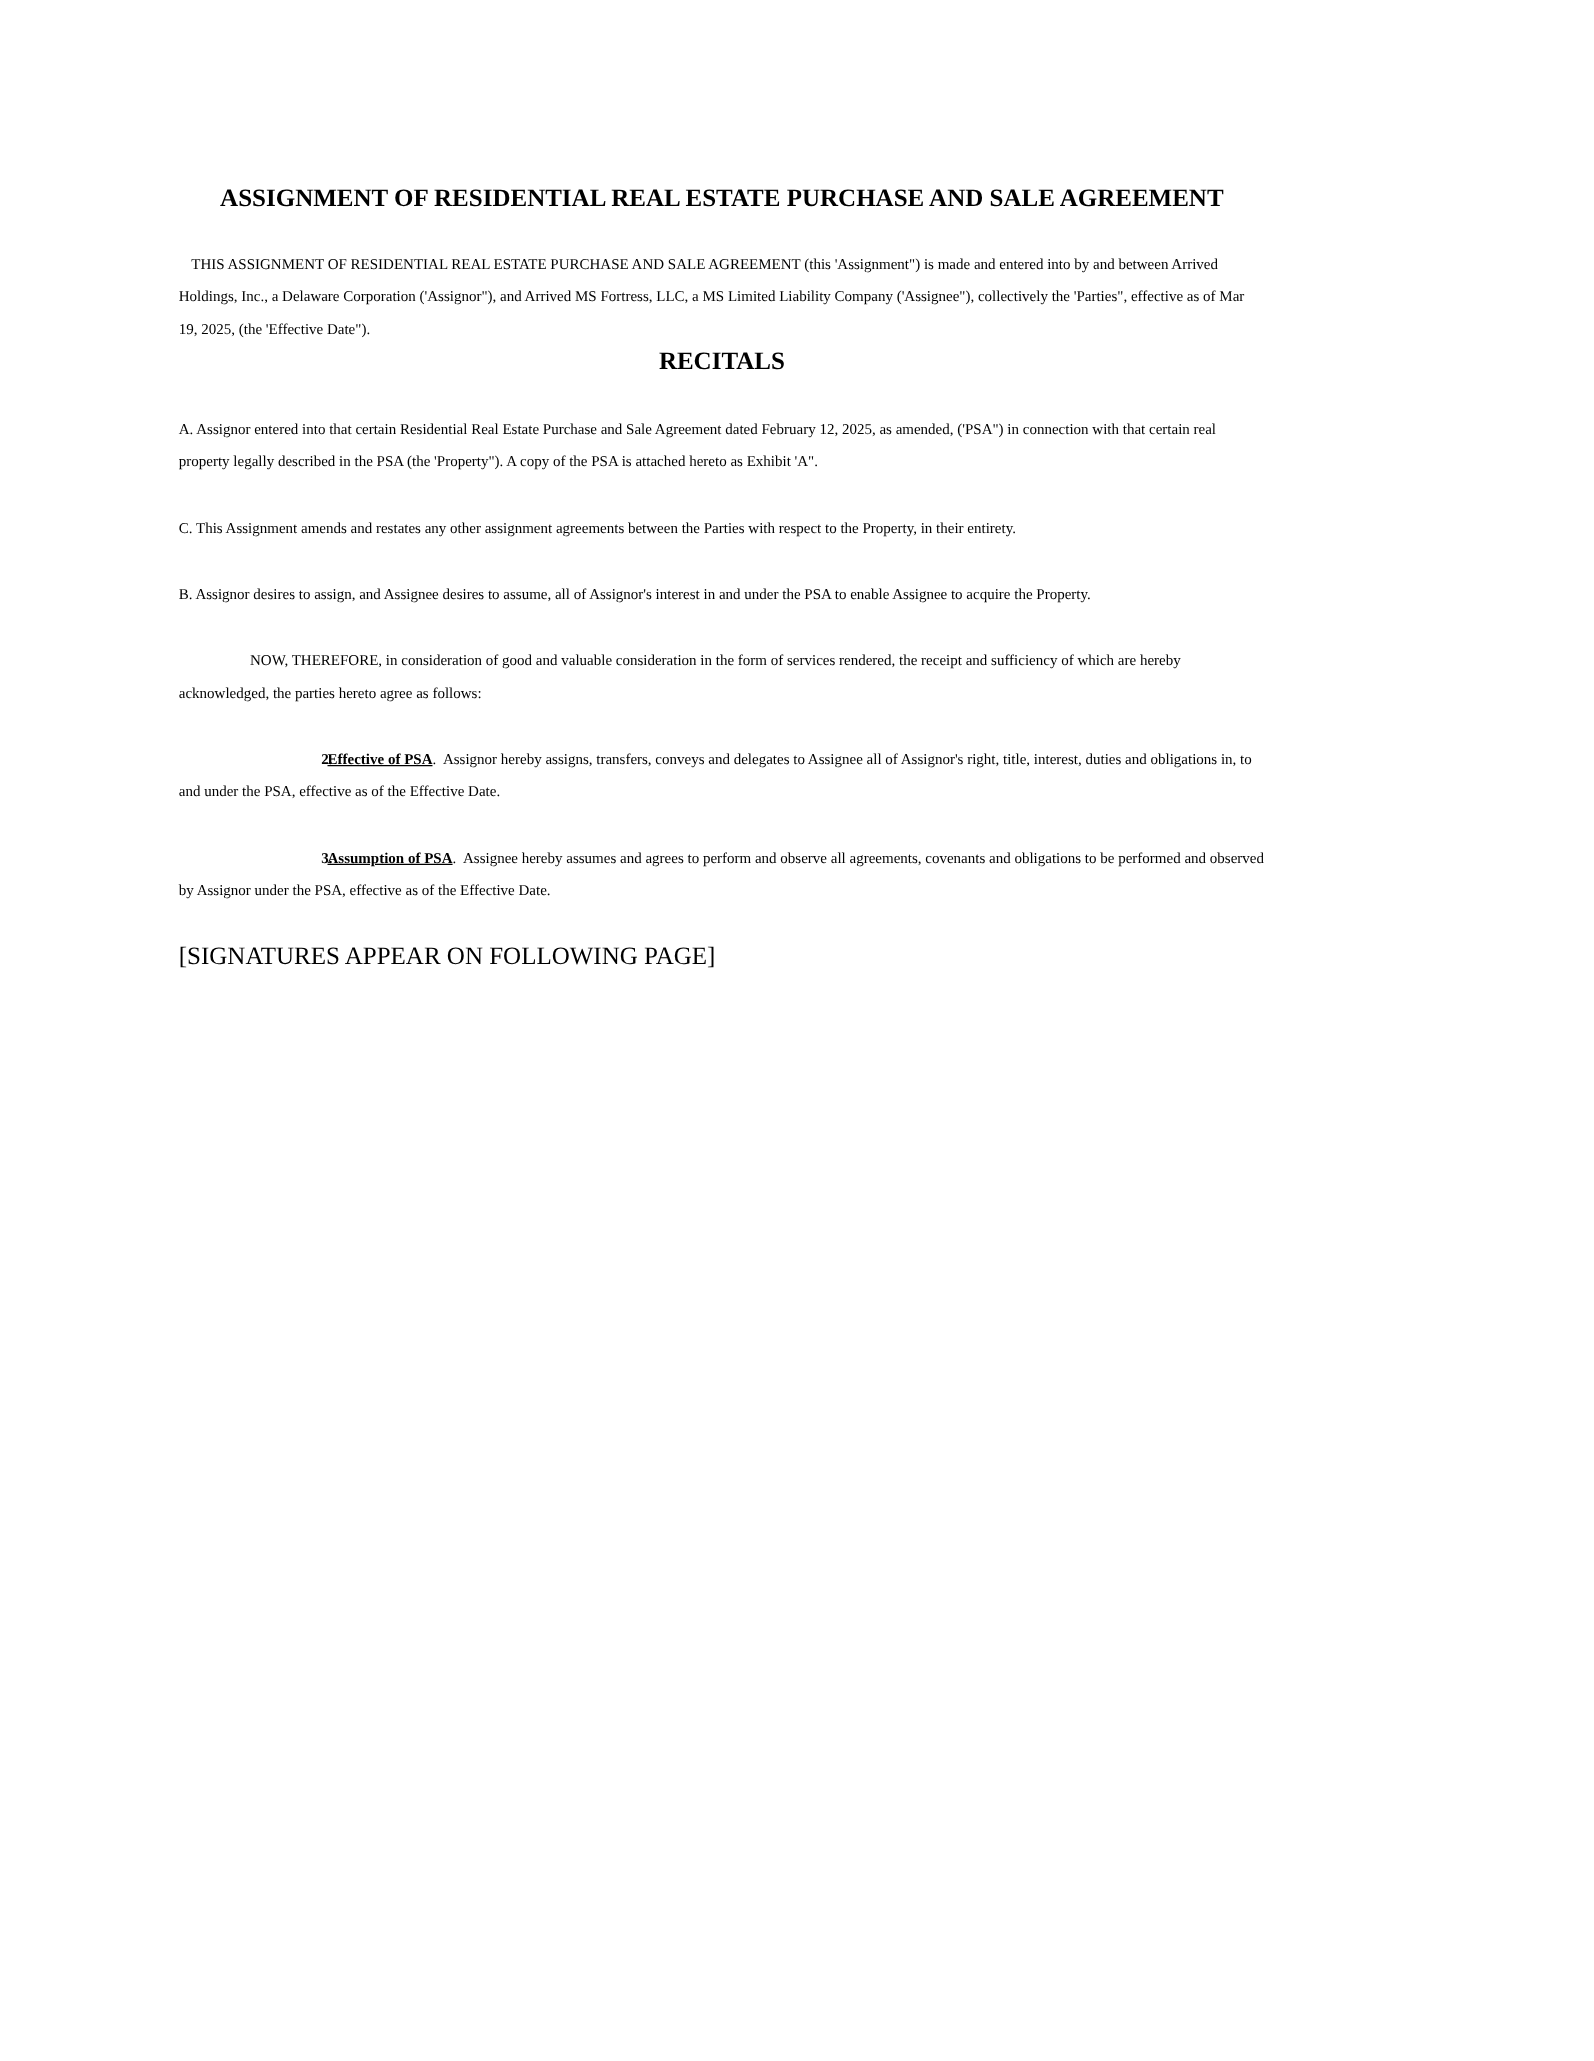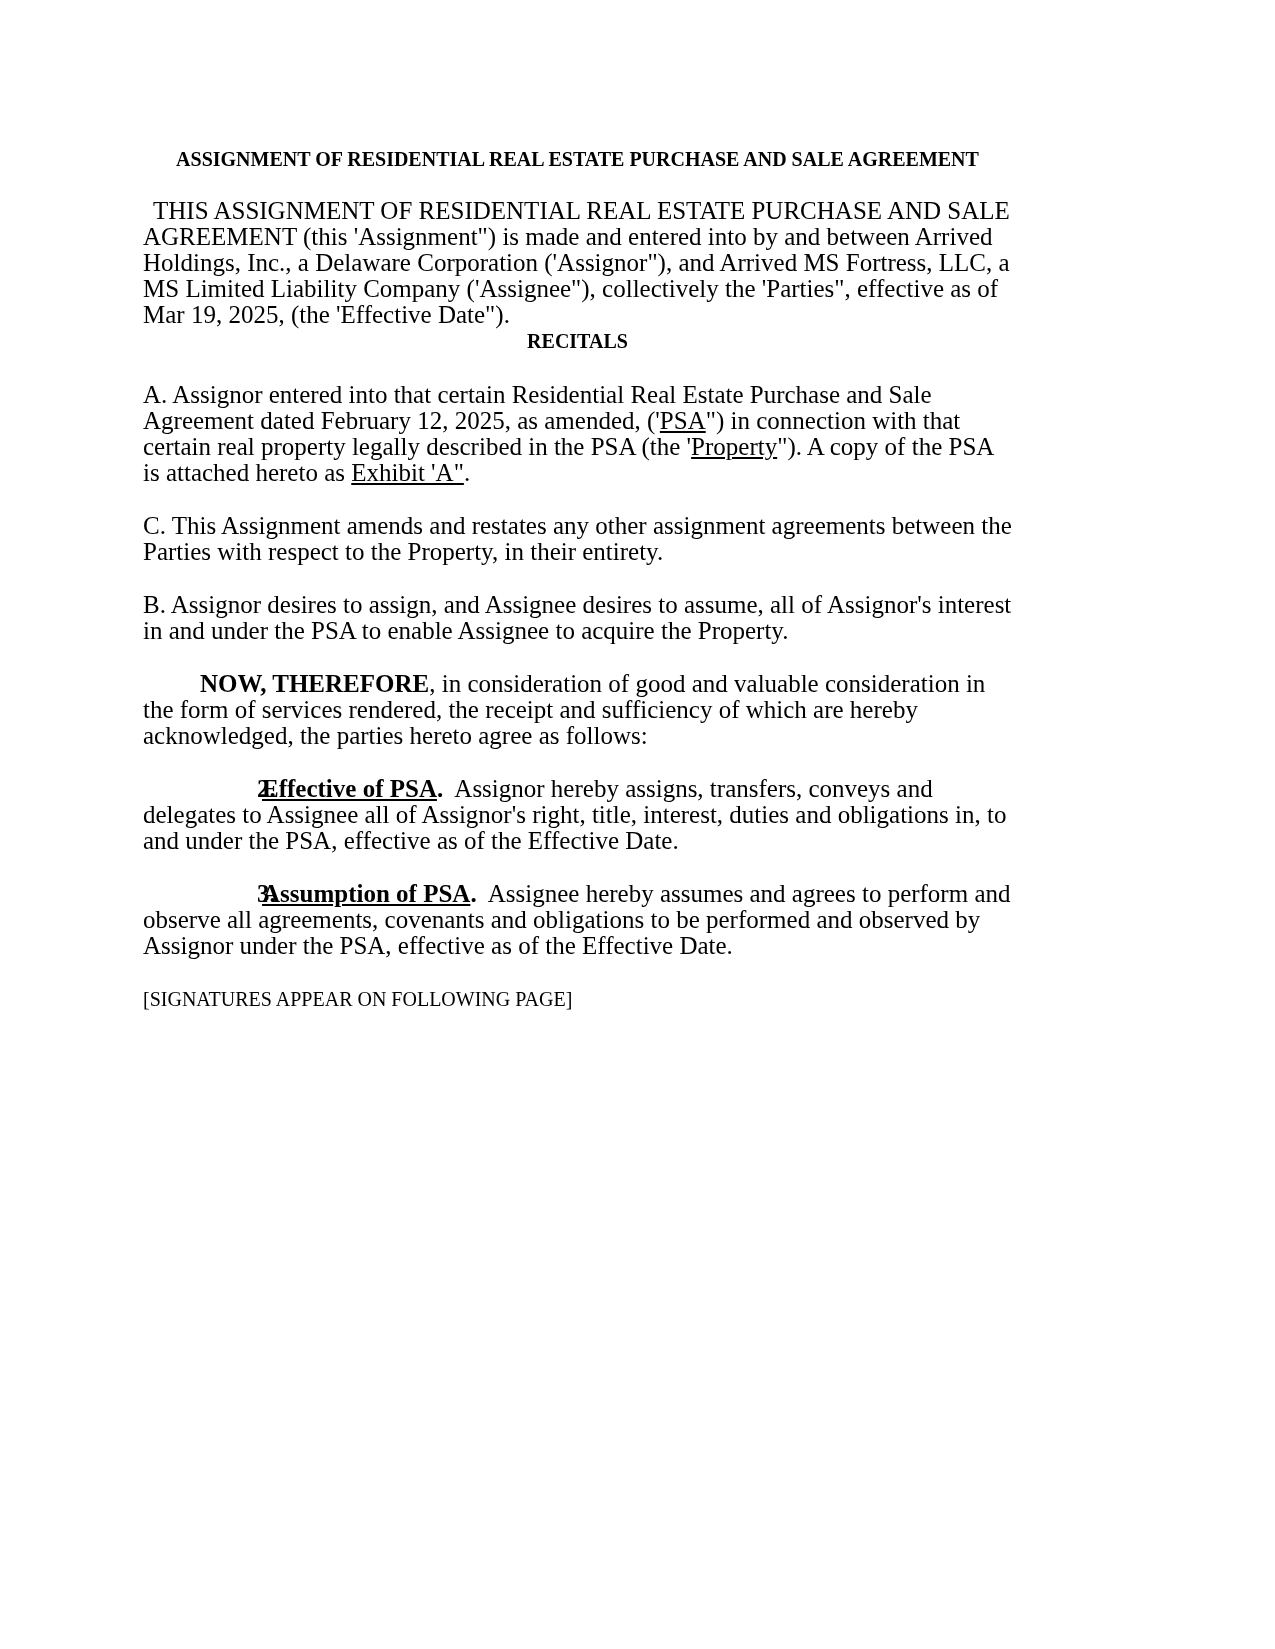--- a/index.html
+++ b/index.html
@@ -17,21 +17,21 @@
     overflow: hidden;
   }
   .doc-title {
     font-size: 20px;
     line-height: 26px;
     font-weight: bold;
     text-align: center;
     margin: 0 0 26px 0;
   }
   .para {
-    font-size: 25px;
+    font-size: 12px;
     line-height: 26px;
     margin: 0 0 27px 0;
     text-align: left;
   }
   .intro {
     text-indent: 10px;
     margin-bottom: 0;
   }
   .recitals-heading {
     font-size: 20px;
@@ -48,22 +48,22 @@
   }
   .clause .num {
     display: inline-block;
     width: 62px;
     font-weight: bold;
   }
   .heading {
     font-weight: bold;
     text-decoration: underline;
   }
-  .u { text-decoration: underline; }
-  .b { font-weight: bold; }
+  .u { }
+  .b { font-weight: normal; }
   .sig-note {
     font-size: 20px;
     line-height: 26px;
     font-weight: normal;
     margin-top: 26px;
   }
 </style>
 </head>
 <body>
 

